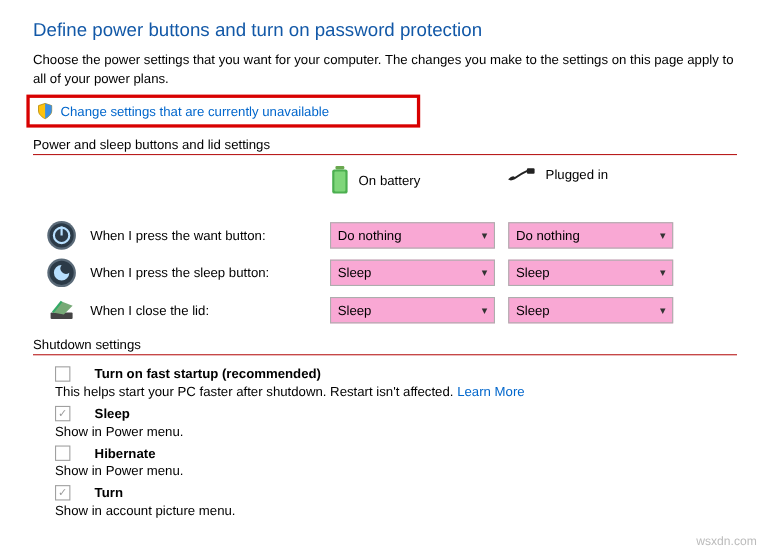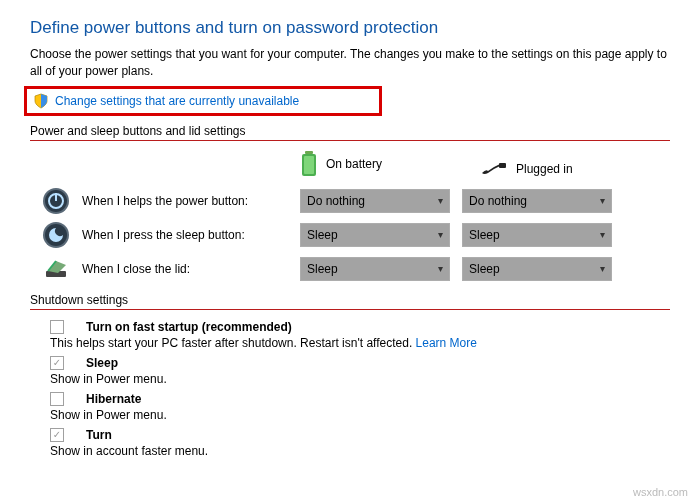--- a/index.html
+++ b/index.html
@@ -44,24 +44,24 @@
     }
     .section-header {
       font-size: 12px;
       color: #000;
       border-bottom: 1px solid #b91c1c;
       padding-bottom: 2px;
       margin: 4px 0 10px 0;
     }
     .columns-header {
       display: flex;
-      align-items: flex-end;
+      align-items: flex-start;
       margin-left: 270px;
-      margin-bottom: 10px;
-      gap: 20px;
+      margin-bottom: 23px;
+      gap: 0;
     }
     .col {
       display: flex;
       align-items: center;
       gap: 8px;
       width: 160px;
     }
     .col-label { font-size: 12px; }
     .battery-icon { width: 18px; height: 26px; }
     .plug-icon { width: 28px; height: 16px; }
@@ -77,21 +77,21 @@
       display: flex; align-items: center; justify-content: center;
     }
     .row-label {
       width: 218px;
       font-size: 12px;
     }
     .dropdown {
       width: 150px;
       height: 24px;
       border: 1px solid #adadad;
-      background: #a3a3a3;
+      background: #f9a8d4;
       display: flex;
       align-items: center;
       justify-content: space-between;
       padding: 0 6px;
       font-size: 12px;
       margin-right: 12px;
       cursor: pointer;
     }
     .chev {
       font-size: 10px;
@@ -176,21 +176,21 @@
 
 <div class="setting-row">
   <span class="row-icon">
     <svg viewBox="0 0 28 28">
         <circle cx="14" cy="14" r="13" fill="#5a6a78"></circle>
         <circle cx="14" cy="14" r="11" fill="#2b3a47"></circle>
         <circle cx="14" cy="14" r="7" fill="none" stroke="#b8e0ff" stroke-width="2"></circle>
         <line x1="14" y1="6" x2="14" y2="14" stroke="#b8e0ff" stroke-width="2"></line>
       </svg>
   </span>
-  <span class="row-label">When I helps the power button:</span>
+  <span class="row-label">When I press the want button:</span>
   <div class="dropdown">
     <span>Do nothing</span>
     <span class="chev">▾</span>
   </div>
   <div class="dropdown">
     <span>Do nothing</span>
     <span class="chev">▾</span>
   </div>
 </div>
 
@@ -259,17 +259,17 @@
       <span class="cb-label" style="font-weight:600">Hibernate</span>
     </div>
     <div class="cb-sub">Show in Power menu.</div>
   </div>
 
   <div class="shutdown-item">
     <div class="checkbox-row">
       <span class="checkbox">✓</span>
       <span class="cb-label" style="font-weight:600">Turn</span>
     </div>
-    <div class="cb-sub">Show in account faster menu.</div>
+    <div class="cb-sub">Show in account picture menu.</div>
   </div>
 </div>
 
 <div class="watermark">wsxdn.com</div>
 
 </body></html>

